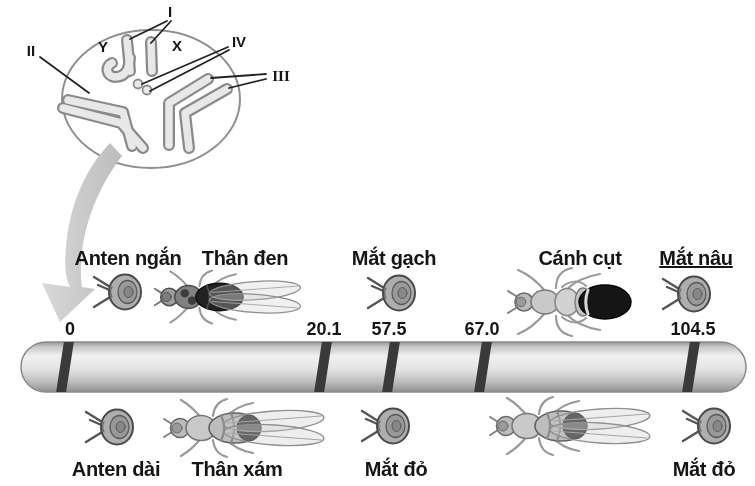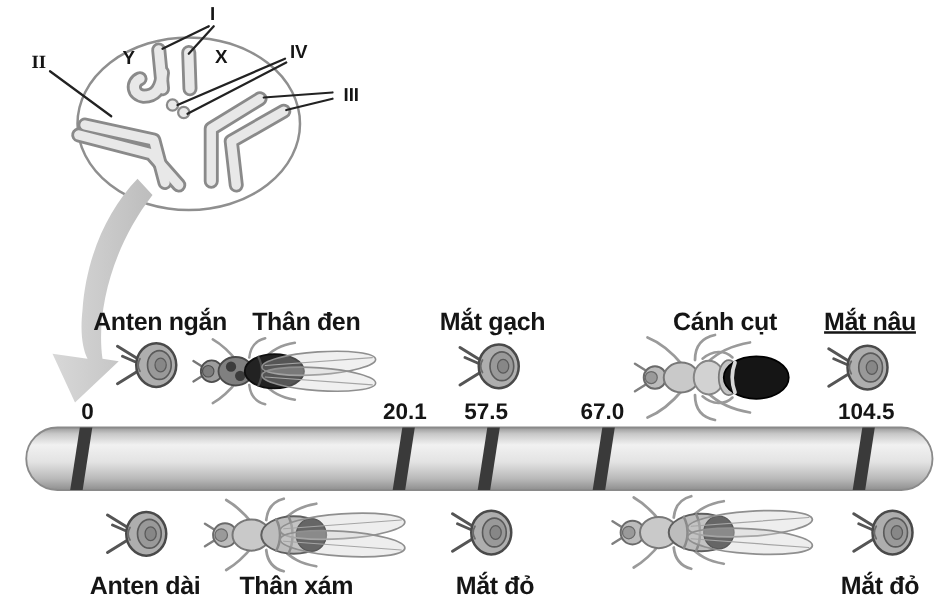--- a/index.html
+++ b/index.html
@@ -150,22 +150,22 @@
         <path d="M56,393 L64,341 L74,341 L66,393 Z"></path>
         <path d="M314,393 L322,341 L332,341 L324,393 Z"></path>
         <path d="M382,393 L390,341 L400,341 L392,393 Z"></path>
         <path d="M474,393 L482,341 L492,341 L484,393 Z"></path>
         <path d="M682,393 L690,341 L700,341 L692,393 Z"></path>
       </g>
     </g>
   </svg>
 
   <span class="lbl roman" style="left:170px;top:4px;">I</span>
-  <span class="lbl roman" style="left:31px;top:43px;font-family:Liberation Serif, serif;">II</span>
-  <span class="lbl roman" style="left:281px;top:69px;">III</span>
+  <span class="lbl roman" style="left:31px;top:43px;">II</span>
+  <span class="lbl roman" style="left:281px;top:69px;font-family:Liberation Serif, serif;">III</span>
   <span class="lbl roman" style="left:239px;top:34px;text-align:center;">IV</span>
   <span class="lbl roman" style="left:103px;top:39px;">Y</span>
   <span class="lbl roman" style="left:177px;top:38px;">X</span>
 
   <span class="lbl trait" style="left:128px;top:248px;">Anten ngắn</span>
   <span class="lbl trait" style="left:245px;top:248px;">Thân đen</span>
   <span class="lbl trait" style="left:580px;top:248px;">Cánh cụt</span>
   <span class="lbl trait" style="left:394px;top:248px;">Mắt gạch</span>
   <span class="lbl trait" style="left:696px;top:248px;text-decoration:underline;">Mắt nâu</span>
 

